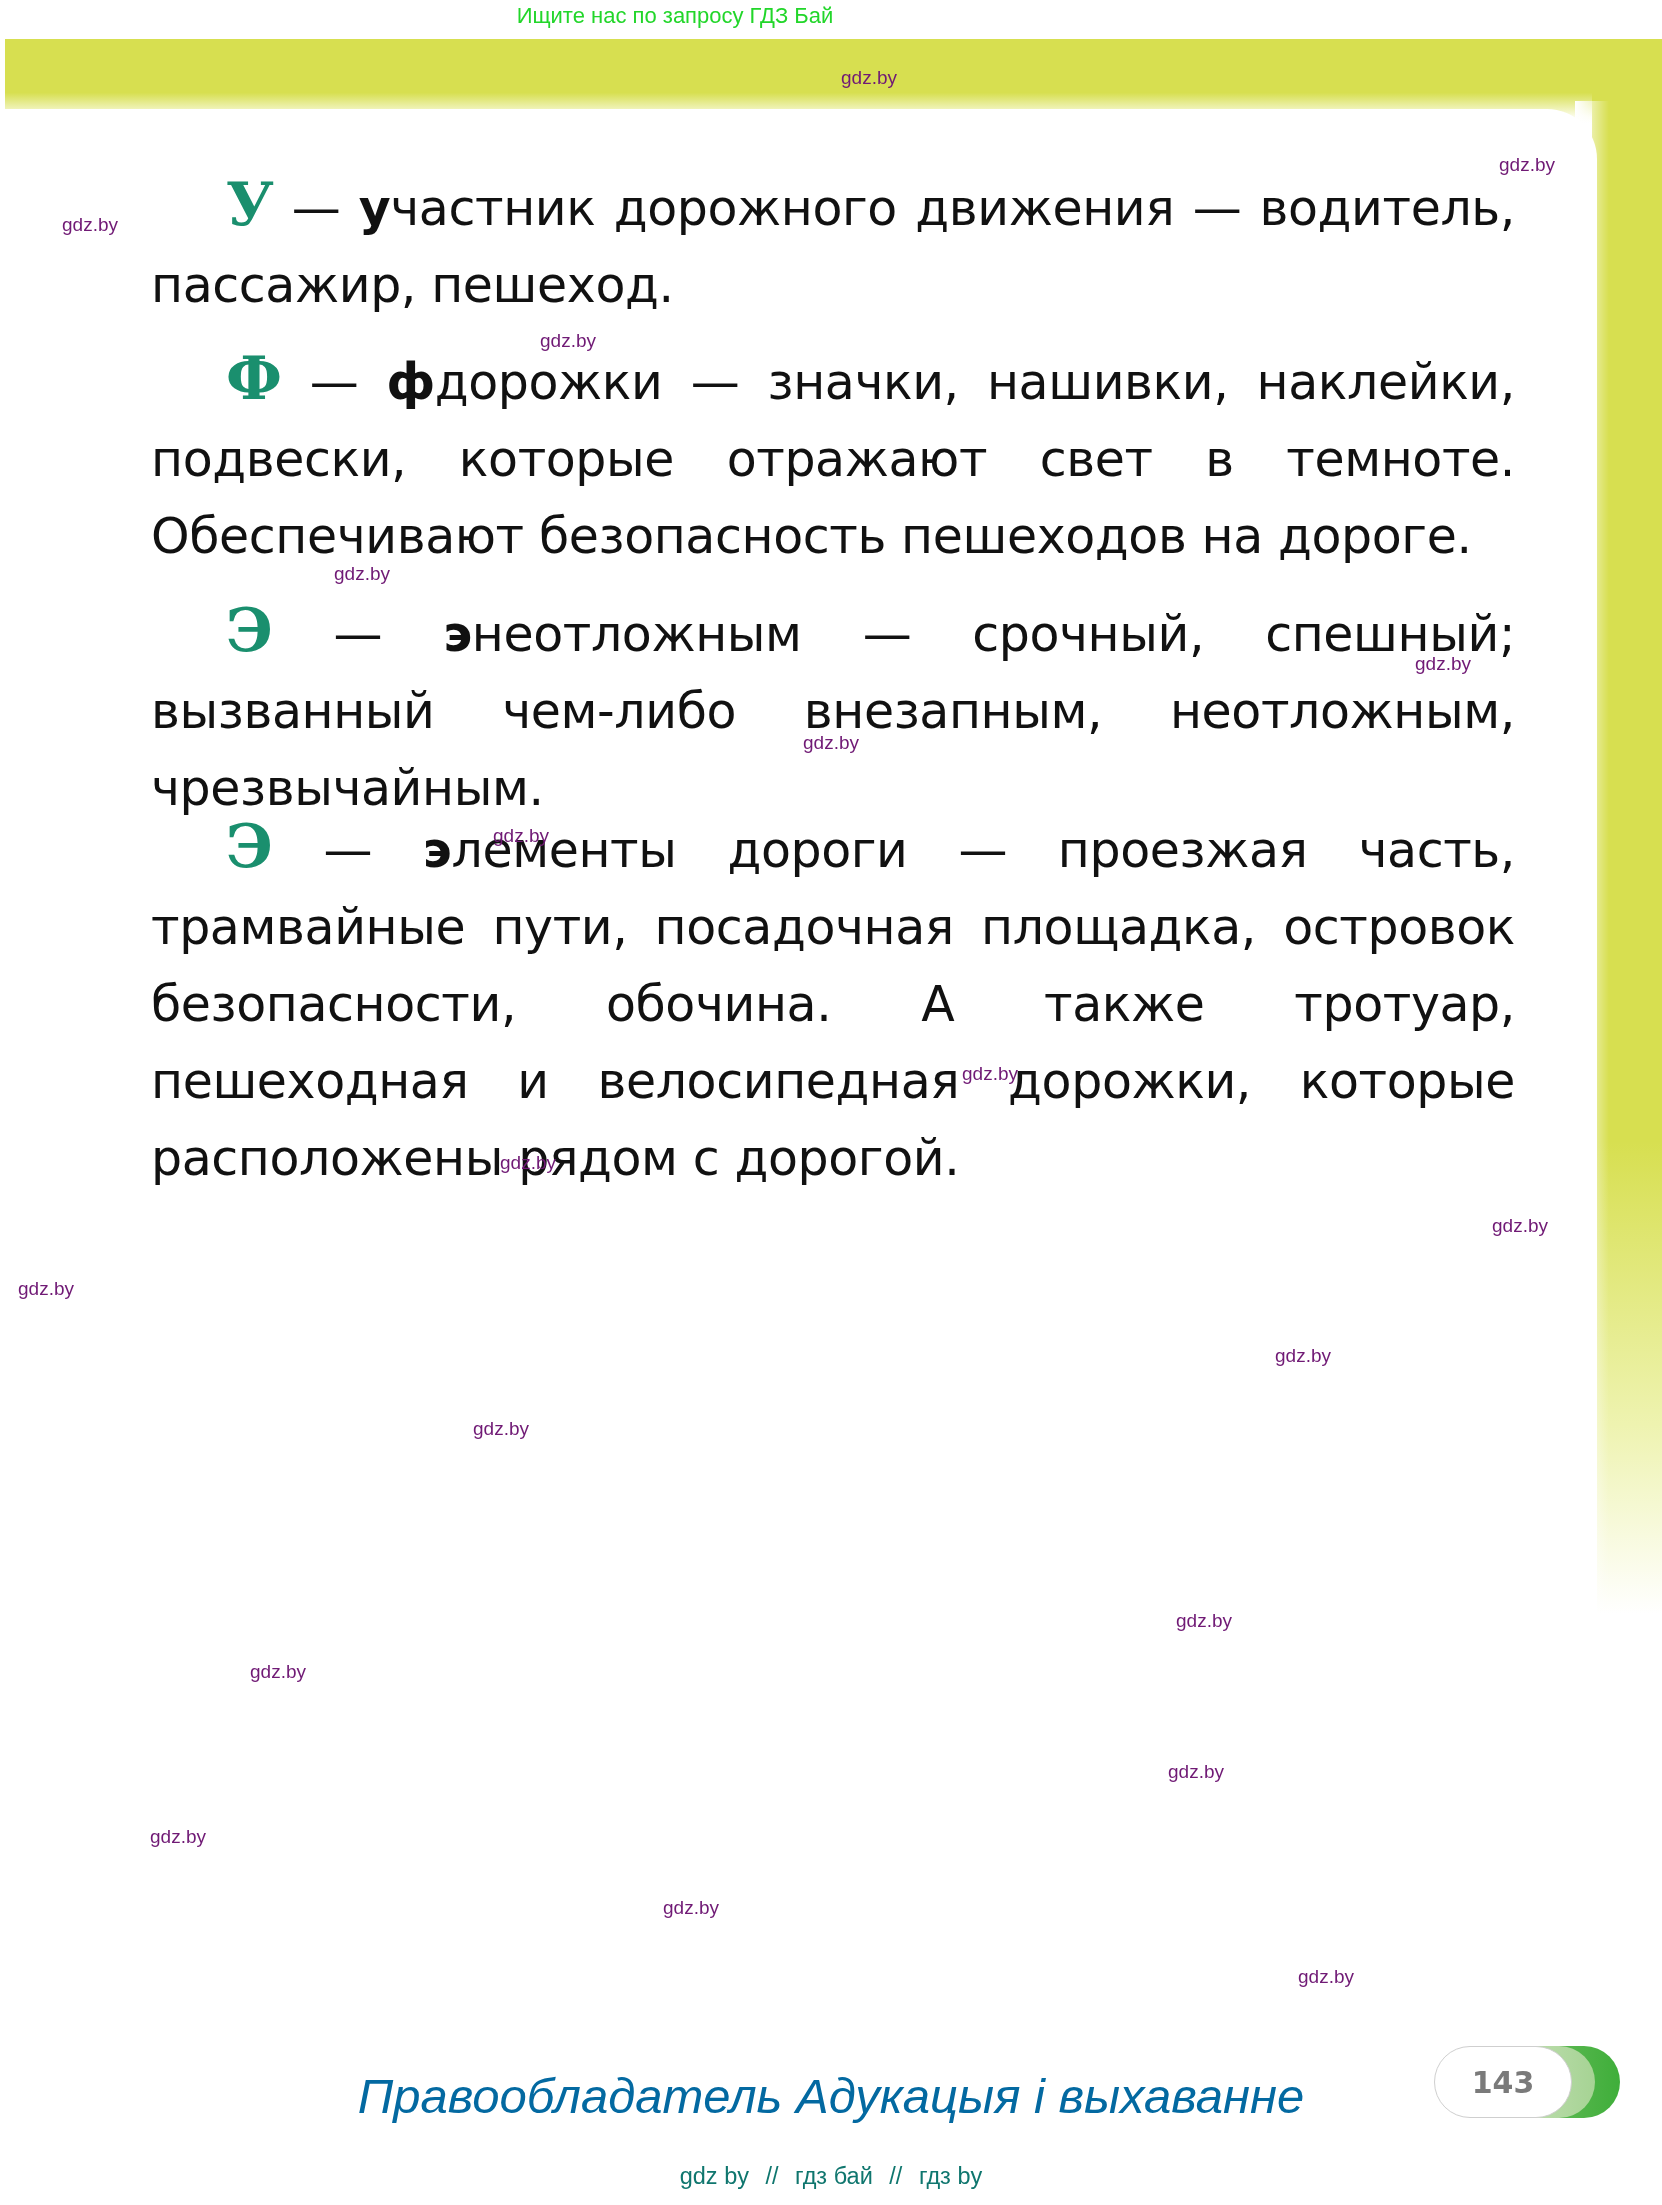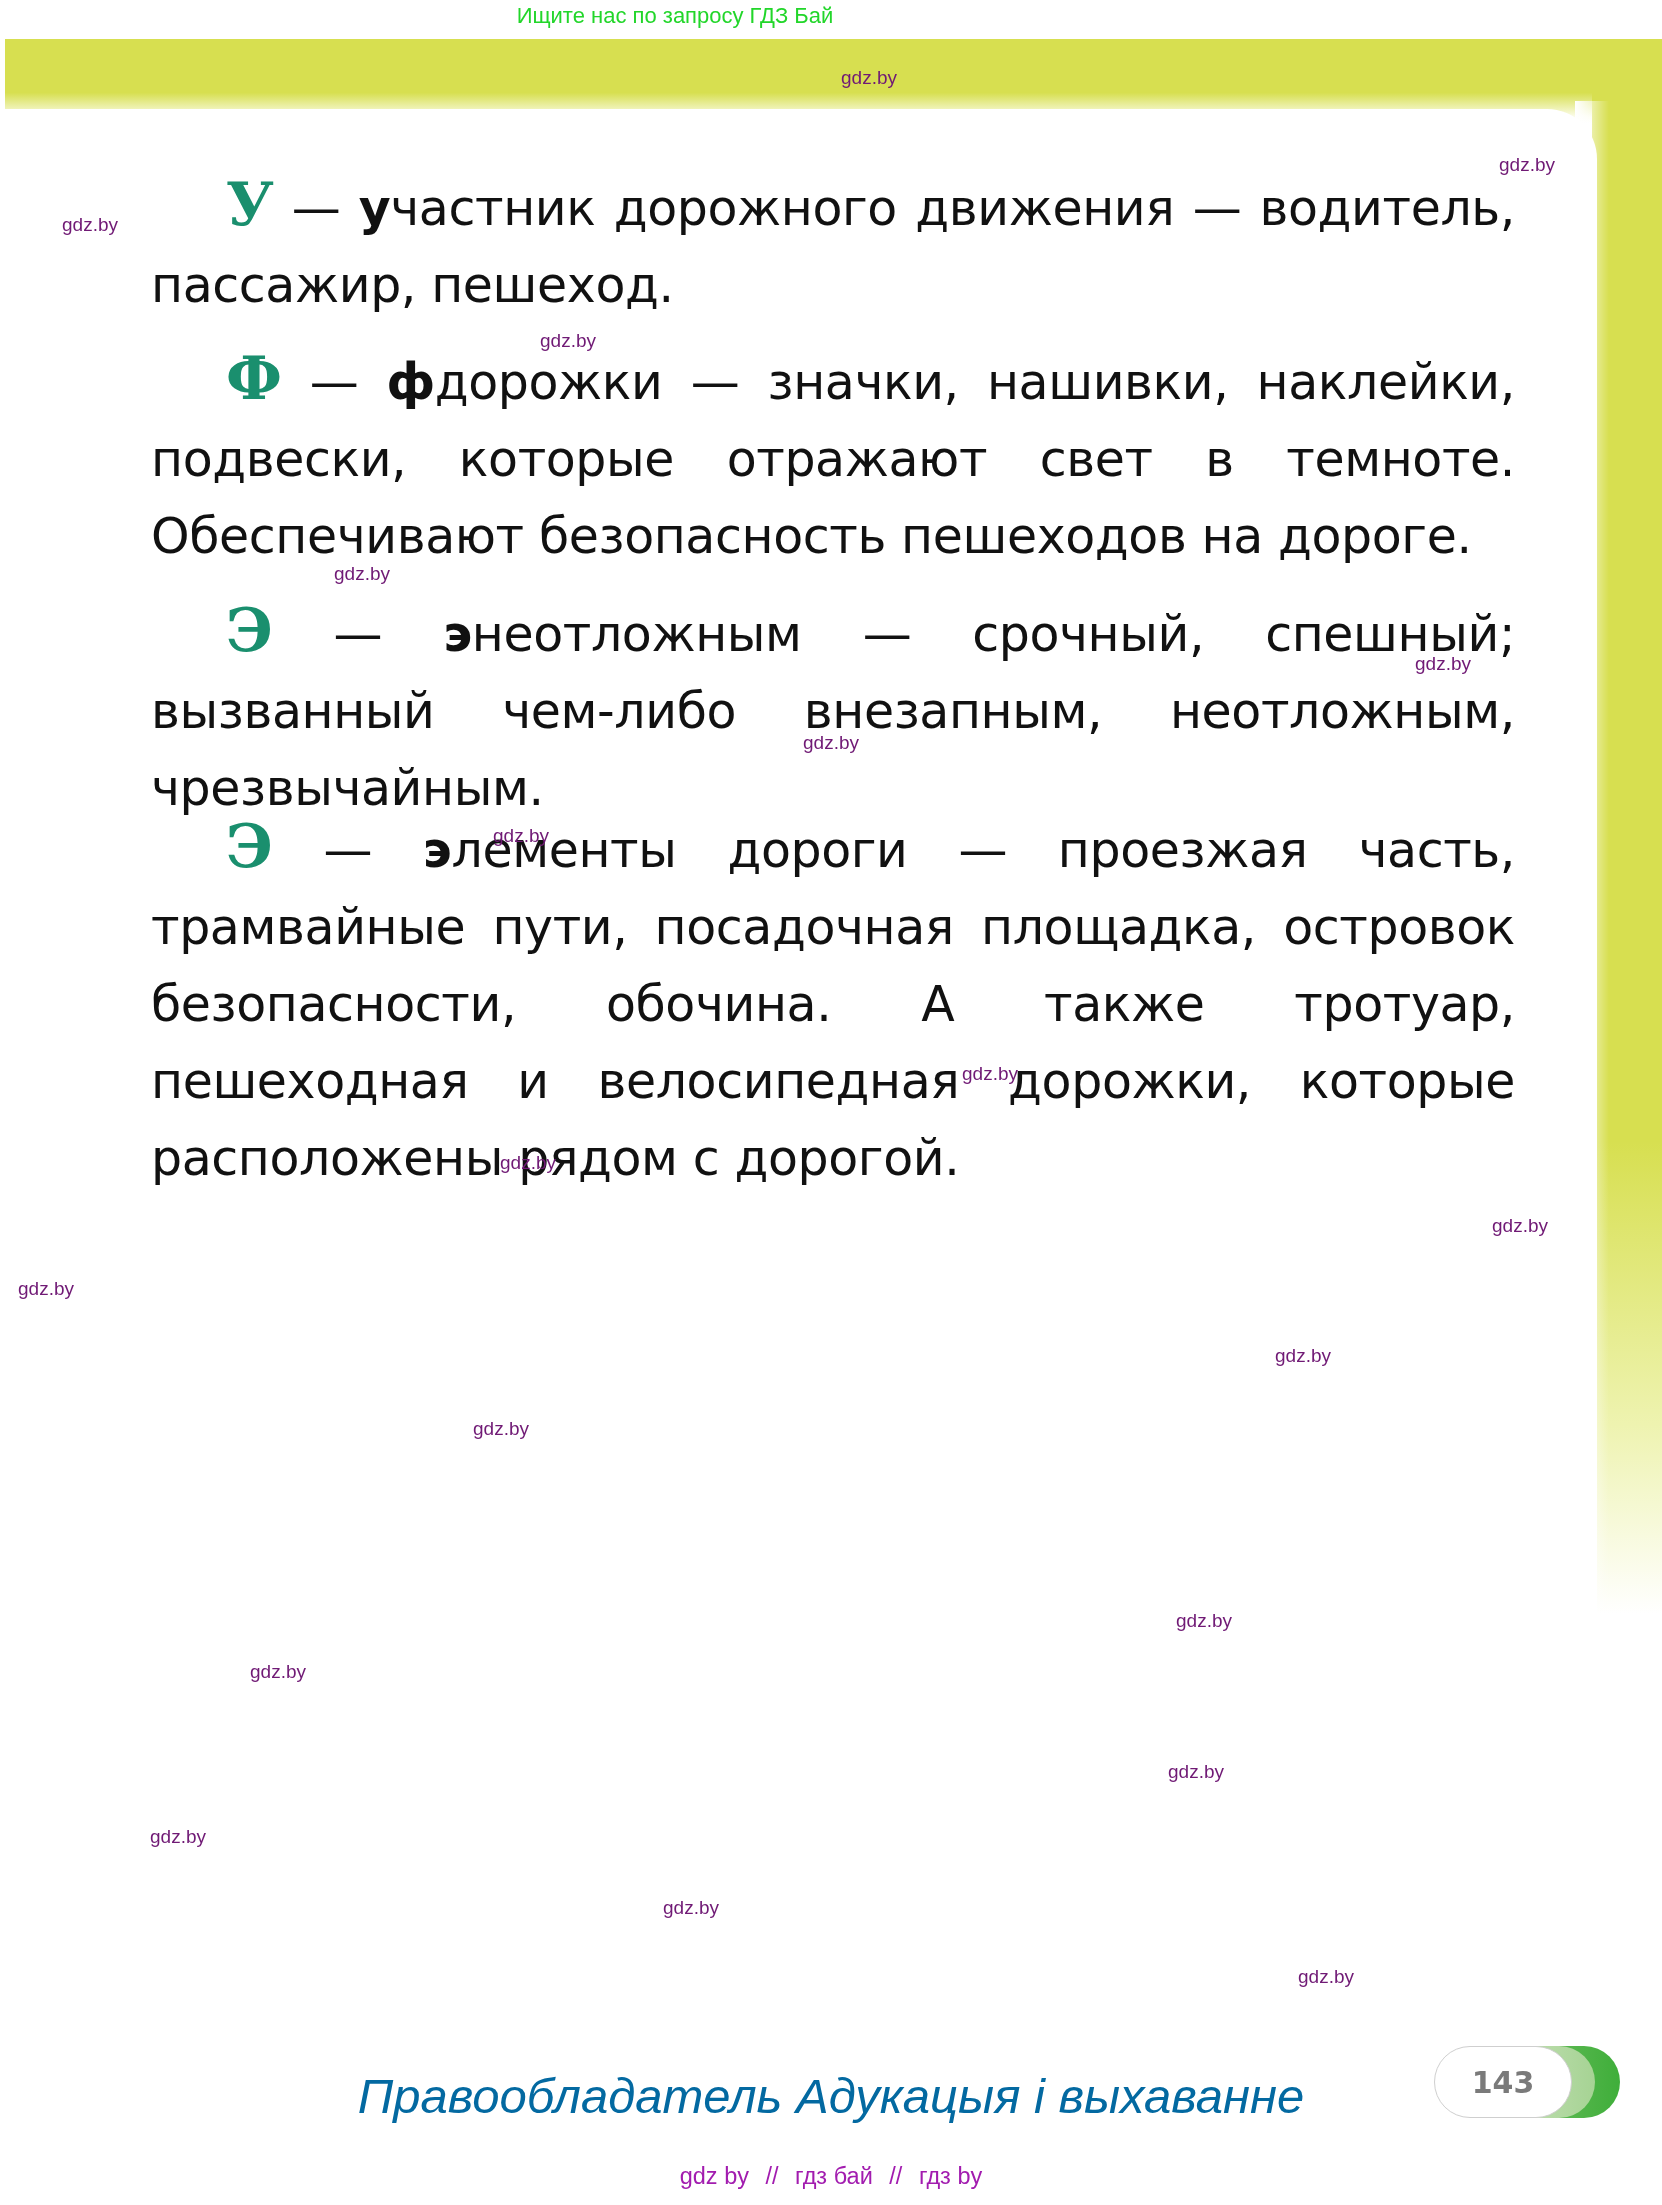--- a/index.html
+++ b/index.html
@@ -61,21 +61,21 @@
     border-radius: 36px; background: #fff; border: 0.8px solid #cfcfcf;
     display: flex; align-items: center; justify-content: center;
     font-family: "DejaVu Sans", sans-serif; font-weight: bold; font-size: 30px; color: #7a7a7a;
   }
   .rights {
     position: absolute; left: 0; top: 2068px; width: 1662px; text-align: center;
     font-family: "Liberation Sans", sans-serif; font-style: italic; font-size: 49px; color: #0369a1;
   }
   .footer-links {
     position: absolute; left: 0; top: 2163px; width: 1662px; text-align: center;
-    font-family: "Liberation Sans", sans-serif; font-size: 23.5px; color: #a21caf;
+    font-family: "Liberation Sans", sans-serif; font-size: 23.5px; color: #0f766e;
   }
   .footer-links span { margin: 0 5px; }
 </style>
 </head>
 <body>
 
 <div class="top-search">Ищите нас по запросу ГДЗ Бай</div>
 
 <div class="band"></div>
 <div class="strip"></div>

